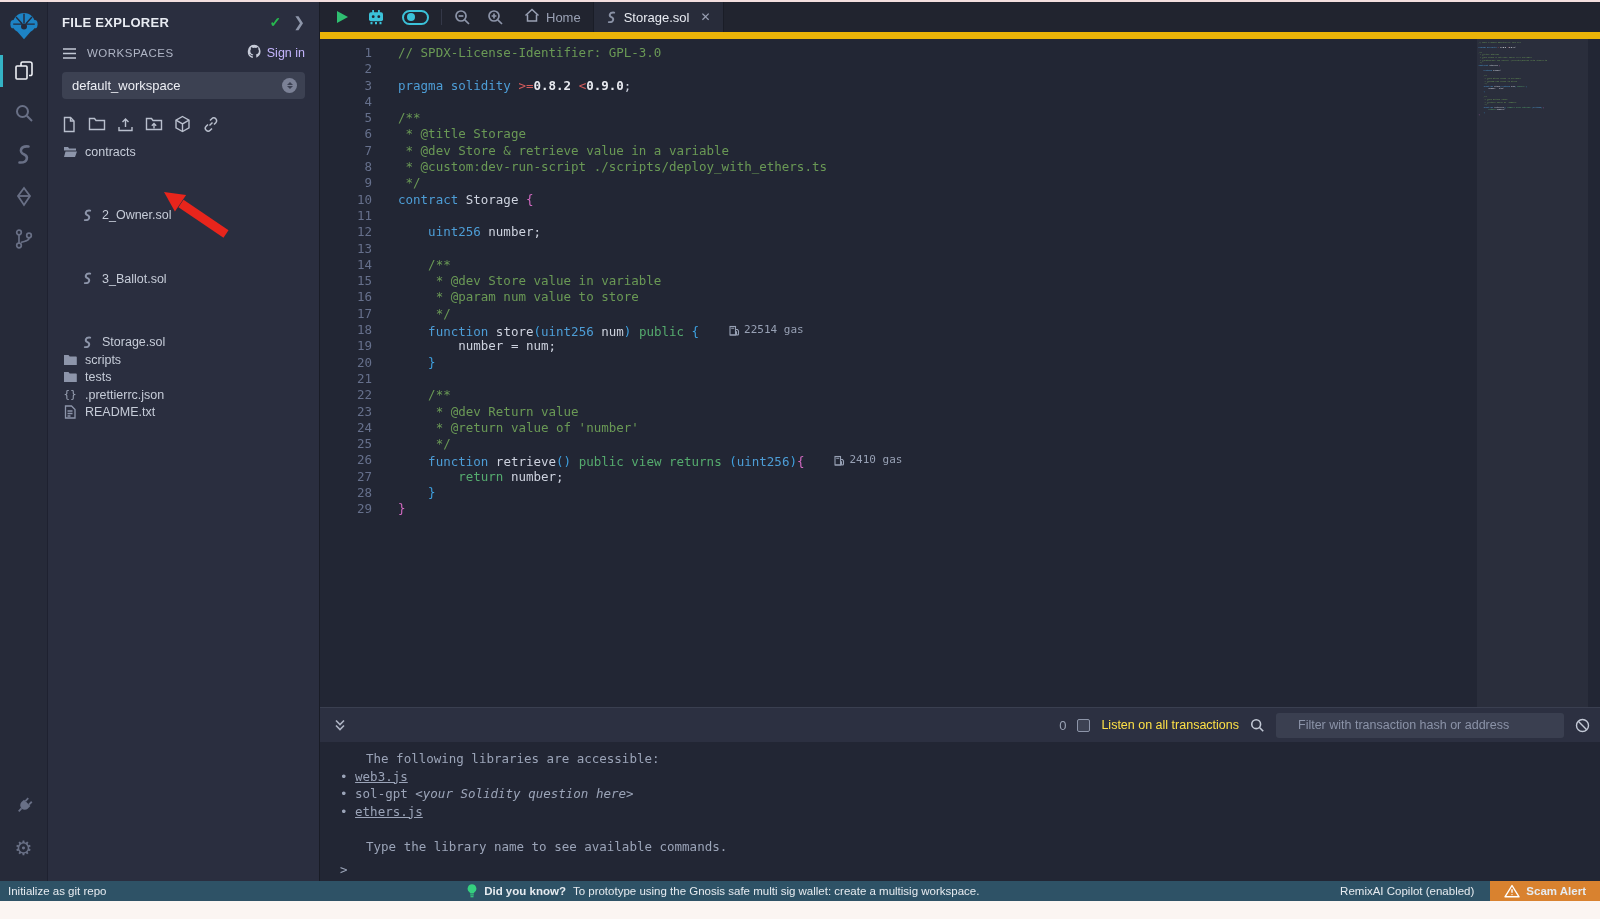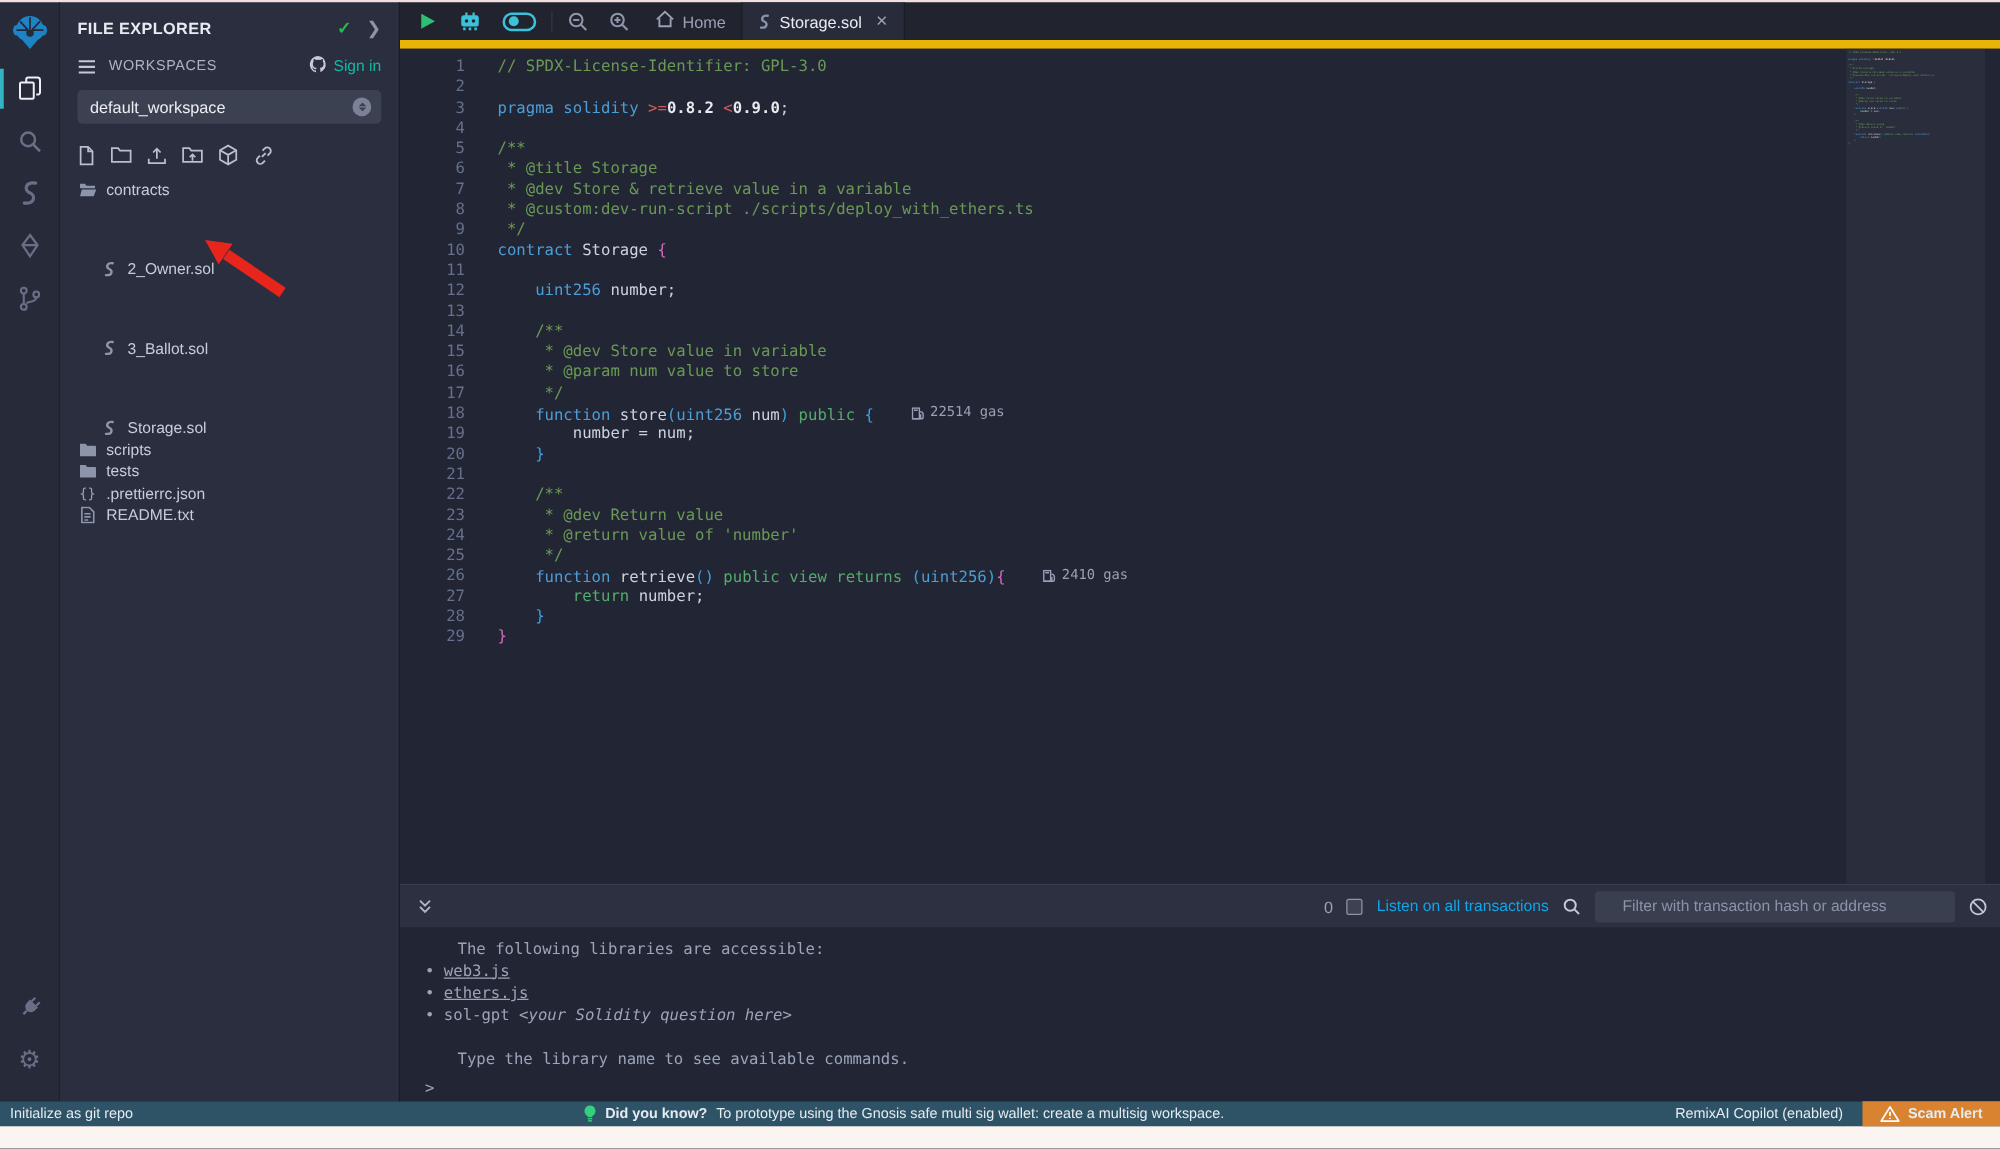--- a/index.html
+++ b/index.html
@@ -25,21 +25,21 @@
   
   .file-panel { width:272px; background:#2a2e3f; flex:none; position:relative;
                 border-right:1px solid #191c26; color:#c6ccd8; }
   .fp-header { display:flex; align-items:center; padding:12px 14px 8px 14px; }
   .fp-title { font-size:13px; font-weight:bold; color:#e8ebf2; letter-spacing:.3px; flex:1; }
   .fp-check { color:#27b84f; font-size:14px; font-weight:bold; margin-right:12px; }
   .fp-chev { color:#8d95a9; font-size:14px; }
   .ws-row { display:flex; align-items:center; padding:6px 14px; }
   .hamburger { margin-right:10px; display:flex; }
   .ws-label { font-size:11.5px; color:#aeb4c4; letter-spacing:.5px; flex:1; }
-  .sign-in { display:flex; align-items:center; gap:5px; font-size:12.5px; color:#14b8a6; cursor:pointer; }
+  .sign-in { display:flex; align-items:center; gap:5px; font-size:12.5px; color:#c4b5fd; cursor:pointer; }
   .ws-select { margin:4px 14px 10px 14px; height:27px; background:#3c4152; border-radius:4px;
                display:flex; align-items:center; padding:0 8px 0 10px; cursor:pointer; }
   .ws-name { flex:1; font-size:13px; color:#eceef4; }
   .ws-spin { width:15px; height:15px; border-radius:50%; background:#7b8196; display:flex;
              flex-direction:column; align-items:center; justify-content:center; gap:1px; }
   .ws-spin i { display:block; width:0; height:0; border-left:3px solid transparent;
                border-right:3px solid transparent; }
   .ws-spin .up { border-bottom:3.5px solid #3c4152; }
   .ws-spin .dn { border-top:3.5px solid #3c4152; }
   .fp-tools { display:flex; align-items:center; gap:11px; padding:6px 14px 10px 14px; color:#b9bfcd; }
@@ -88,21 +88,21 @@
                    font:12.5px/16.3px "DejaVu Sans Mono", monospace; padding:10px; }
   .minimap-inner .code-line { height:16.3px; white-space:pre; }
 
   
   .term-head { height:35px; background:#2c3041; border-top:1px solid #3a3f50; flex:none;
                display:flex; align-items:center; padding:0 10px 0 13px; }
   .th-right { margin-left:auto; display:flex; align-items:center; gap:11px; }
   .th-count { color:#9aa3b5; font-size:13px; }
   .th-check { width:13px; height:13px; border:1px solid #8d95a9; border-radius:2px;
               background:#3d4253; cursor:pointer; }
-  .th-label { color:#0ea5e9; font-size:12.5px; }
+  .th-label { color:#fde047; font-size:12.5px; }
   .th-input { width:288px; height:25px; background:#3a3f50; border:none; border-radius:3px;
               color:#c8cdd9; font-size:12.5px; padding:0 22px; outline:none; }
   .th-input::placeholder { color:#8b93a8; }
   .term-body { height:139px; background:#222634; flex:none; padding:8px 0 0 20px;
                font:12.5px/17.5px "DejaVu Sans Mono", monospace; color:#9ba4b8; }
   .t-line { white-space:pre; height:17.5px; }
   .t-indent { padding-left:26px; }
   .t-bullet::before { content:'• '; }
   .t-link { text-decoration:underline; color:#9ba4b8; cursor:pointer; }
   .t-italic { font-style:italic; }
@@ -511,22 +511,22 @@
               <path d="M3.3 3.3l8.4 8.4"></path>
             </svg>
         </span>
       </div>
     </div>
 
     <div class="term-body">
       <div>
           <div class="t-line t-indent">The following libraries are accessible:</div>
           <div class="t-line t-bullet"><span class="t-link">web3.js</span></div>
+          <div class="t-line t-bullet"><span>sol-gpt </span><span class="t-italic">&lt;your Solidity question here&gt;</span></div>
           <div class="t-line t-bullet"><span class="t-link">ethers.js</span></div>
-          <div class="t-line t-bullet"><span>sol-gpt </span><span class="t-italic">&lt;your Solidity question here&gt;</span></div>
           <div class="t-line"> </div>
           <div class="t-line t-indent">Type the library name to see available commands.</div>
         </div>
       <div class="t-line t-prompt">&gt;</div>
     </div>
   </main>
 </div>
 
 <footer class="status-bar">
   <span class="sb-left">Initialize as git repo</span>

